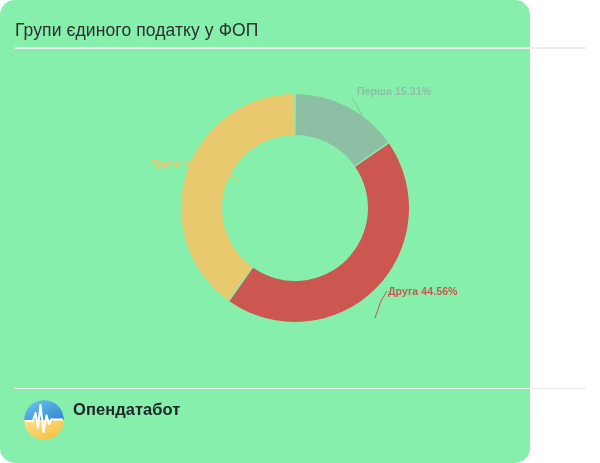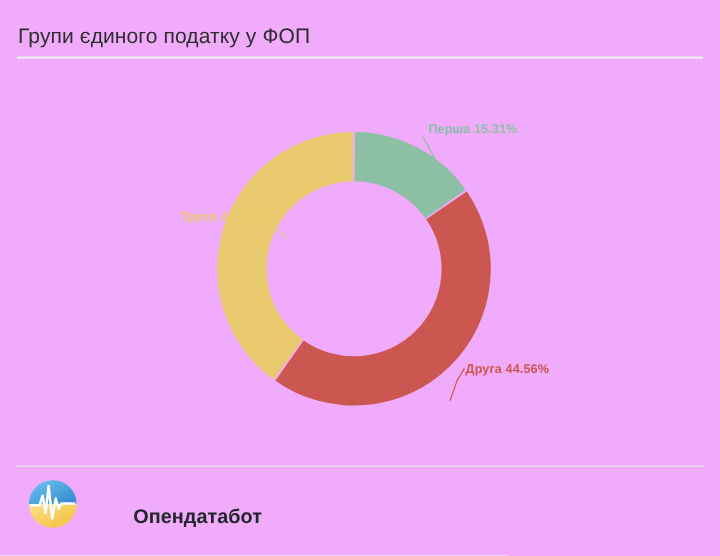--- a/index.html
+++ b/index.html
@@ -10,23 +10,24 @@
   body {
     width: 600px;
     height: 463px;
     background: #ffffff;
     font-family: "Liberation Sans", sans-serif;
     overflow: hidden;
     position: relative;
   }
   .page {
     position: relative;
-    width: 600px;
+    width: 530px;
     height: 463px;
-    background: #f0abfc;
+    background: #86efac;
+    border-radius: 15px;
   }
 
   
   .header {
     position: absolute;
     left: 0;
     top: 0;
     width: 600px;
     height: 47px;
   }
@@ -48,21 +49,21 @@
     width: 572px;
     height: 2px;
     background: #eceded;
     border-radius: 1px;
   }
 
   
   .chart-area {
     position: absolute;
     left: 0;
-    top: 52px;
+    top: 36px;
     width: 600px;
     height: 333px;
   }
   .donut-svg {
     position: absolute;
     left: 0;
     top: 0;
     width: 600px;
     height: 333px;
     display: block;
@@ -92,22 +93,21 @@
     left: 0;
     top: 389px;
     width: 600px;
     height: 74px;
   }
   .brand {
     position: absolute;
     left: 24px;
     top: 11px;
     display: flex;
-    align-items: flex-end;
-    gap: 38px;
+    align-items: flex-start;
   }
   .brand-mark {
     width: 40px;
     height: 40px;
     flex: 0 0 40px;
     border-radius: 50%;
     overflow: hidden;
     display: block;
   }
   .brand-text {

